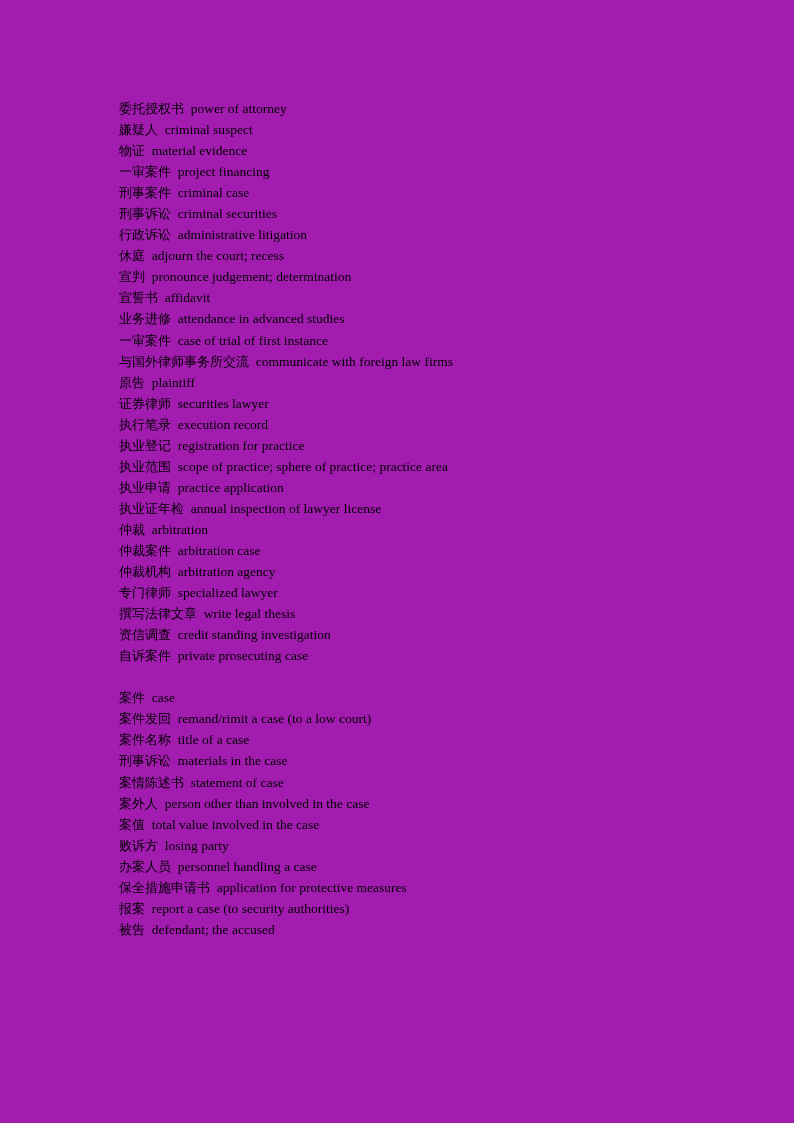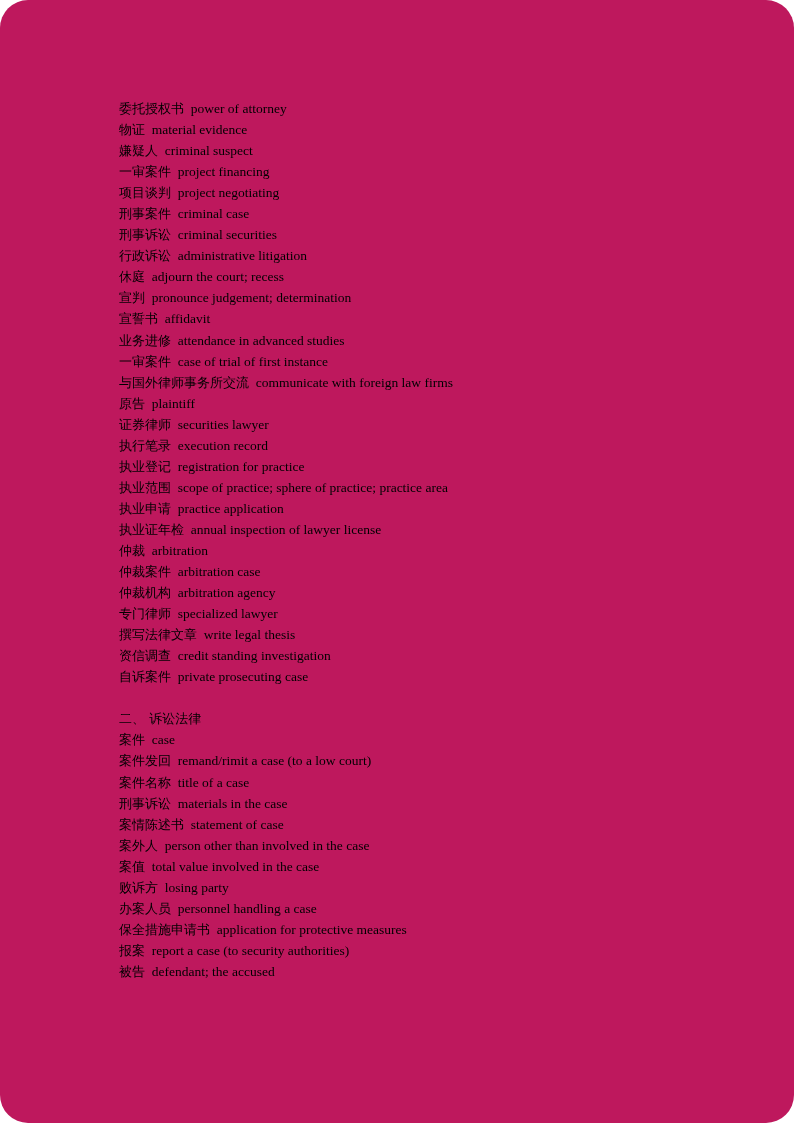--- a/index.html
+++ b/index.html
@@ -54,27 +54,26 @@
   }
   .blank-line {
     height: 21.05px;
     line-height: 21.05px;
     font-size: 13.5px;
   }
 </style>
 </head>
 <body style="background: rgb(255, 255, 255); color: rgb(0, 0, 0);">
 
-<div id="page" style="background: #be185d; border-radius: 28px;">
+<div id="page" style="background: #a21caf;">
   <div id="content">
       <div class="gloss-line"><span class="term">委托授权书</span><span class="gap">  </span><span class="def">power of attorney</span></div>
+      <div class="gloss-line"><span class="term">嫌疑人</span><span class="gap">  </span><span class="def">criminal suspect</span></div>
       <div class="gloss-line"><span class="term">物证</span><span class="gap">  </span><span class="def">material evidence</span></div>
-      <div class="gloss-line"><span class="term">嫌疑人</span><span class="gap">  </span><span class="def">criminal suspect</span></div>
       <div class="gloss-line"><span class="term">一审案件</span><span class="gap">  </span><span class="def">project financing</span></div>
-      <div class="gloss-line"><span class="term">项目谈判</span><span class="gap">  </span><span class="def">project negotiating</span></div>
       <div class="gloss-line"><span class="term">刑事案件</span><span class="gap">  </span><span class="def">criminal case</span></div>
       <div class="gloss-line"><span class="term">刑事诉讼</span><span class="gap">  </span><span class="def">criminal securities</span></div>
       <div class="gloss-line"><span class="term">行政诉讼</span><span class="gap">  </span><span class="def">administrative litigation</span></div>
       <div class="gloss-line"><span class="term">休庭</span><span class="gap">  </span><span class="def">adjourn the court; recess</span></div>
       <div class="gloss-line"><span class="term">宣判</span><span class="gap">  </span><span class="def">pronounce judgement; determination</span></div>
       <div class="gloss-line"><span class="term">宣誓书</span><span class="gap">  </span><span class="def">affidavit</span></div>
       <div class="gloss-line"><span class="term">业务进修</span><span class="gap">  </span><span class="def">attendance in advanced studies</span></div>
       <div class="gloss-line"><span class="term">一审案件</span><span class="gap">  </span><span class="def">case of trial of first instance</span></div>
       <div class="gloss-line"><span class="term">与国外律师事务所交流</span><span class="gap">  </span><span class="def">communicate with foreign law firms</span></div>
       <div class="gloss-line"><span class="term">原告</span><span class="gap">  </span><span class="def">plaintiff</span></div>
@@ -85,21 +84,20 @@
       <div class="gloss-line"><span class="term">执业申请</span><span class="gap">  </span><span class="def">practice application</span></div>
       <div class="gloss-line"><span class="term">执业证年检</span><span class="gap">  </span><span class="def">annual inspection of lawyer license</span></div>
       <div class="gloss-line"><span class="term">仲裁</span><span class="gap">  </span><span class="def">arbitration</span></div>
       <div class="gloss-line"><span class="term">仲裁案件</span><span class="gap">  </span><span class="def">arbitration case</span></div>
       <div class="gloss-line"><span class="term">仲裁机构</span><span class="gap">  </span><span class="def">arbitration agency</span></div>
       <div class="gloss-line"><span class="term">专门律师</span><span class="gap">  </span><span class="def">specialized lawyer</span></div>
       <div class="gloss-line"><span class="term">撰写法律文章</span><span class="gap">  </span><span class="def">write legal thesis</span></div>
       <div class="gloss-line"><span class="term">资信调查</span><span class="gap">  </span><span class="def">credit standing investigation</span></div>
       <div class="gloss-line"><span class="term">自诉案件</span><span class="gap">  </span><span class="def">private prosecuting case</span></div>
       <div class="blank-line">&nbsp;</div>
-      <div class="section-heading">二、 诉讼法律</div>
       <div class="gloss-line"><span class="term">案件</span><span class="gap">  </span><span class="def">case</span></div>
       <div class="gloss-line"><span class="term">案件发回</span><span class="gap">  </span><span class="def">remand/rimit a case (to a low court)</span></div>
       <div class="gloss-line"><span class="term">案件名称</span><span class="gap">  </span><span class="def">title of a case</span></div>
       <div class="gloss-line"><span class="term">刑事诉讼</span><span class="gap">  </span><span class="def">materials in the case</span></div>
       <div class="gloss-line"><span class="term">案情陈述书</span><span class="gap">  </span><span class="def">statement of case</span></div>
       <div class="gloss-line"><span class="term">案外人</span><span class="gap">  </span><span class="def">person other than involved in the case</span></div>
       <div class="gloss-line"><span class="term">案值</span><span class="gap">  </span><span class="def">total value involved in the case</span></div>
       <div class="gloss-line"><span class="term">败诉方</span><span class="gap">  </span><span class="def">losing party</span></div>
       <div class="gloss-line"><span class="term">办案人员</span><span class="gap">  </span><span class="def">personnel handling a case</span></div>
       <div class="gloss-line"><span class="term">保全措施申请书</span><span class="gap">  </span><span class="def">application for protective measures</span></div>

